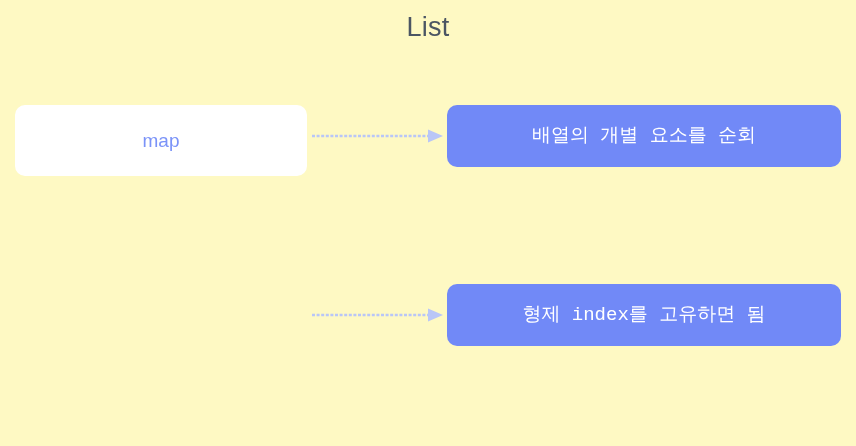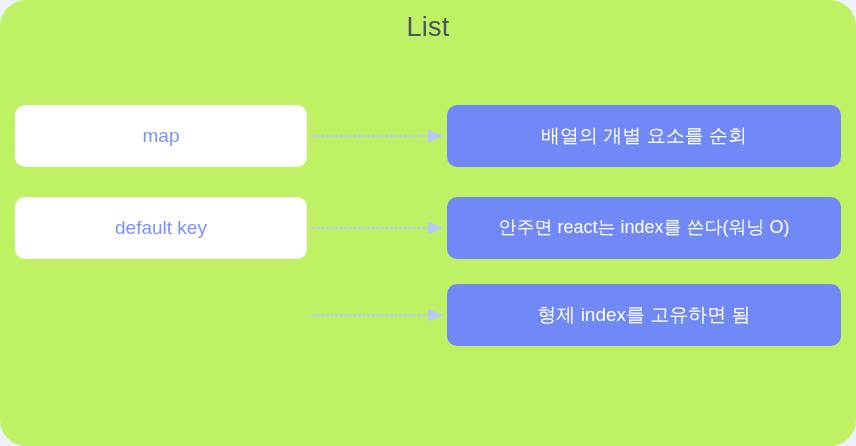--- a/index.html
+++ b/index.html
@@ -11,22 +11,21 @@
     height: 446px;
     background: #eef2fd;
     font-family: "Liberation Sans", "DejaVu Sans", sans-serif;
     overflow: hidden;
   }
 
   #canvas {
     position: relative;
     width: 856px;
     height: 446px;
-    background: #bef264;
-    border-radius: 26px;
+    background: #fef9c3;
   }
 
   #diagram-title {
     position: absolute;
     top: 14px;
     left: 0;
     width: 856px;
     text-align: center;
     font-size: 27px;
     color: #4b5563;
@@ -39,21 +38,21 @@
     left: 0;
     width: 856px;
     height: 62px;
   }
 
   .term-box {
     position: absolute;
     left: 15px;
     top: 0;
     width: 292px;
-    height: 62px;
+    height: 71px;
     background: #ffffff;
     border-radius: 10px;
     display: flex;
     align-items: center;
     justify-content: center;
     box-sizing: border-box;
   }
 
   .term-label {
     color: #7b93f8;
@@ -77,20 +76,21 @@
     box-sizing: border-box;
     padding: 0 8px;
   }
 
   .def-label {
     color: #ffffff;
     font-size: 19px;
     line-height: 1.2;
     text-align: left;
     white-space: nowrap;
+    font-family: Liberation Mono, monospace;
   }
 
   .def-label.tight {
     font-size: 18px;
   }
 
   .connector {
     position: absolute;
     left: 312px;
     top: 21px;
@@ -118,34 +118,20 @@
       <svg width="133" height="20" viewBox="0 0 133 20" xmlns="http://www.w3.org/2000/svg">
         <line x1="0" y1="10" x2="116" y2="10" stroke="#b9c6f7" stroke-width="2.4" stroke-dasharray="3 1.6"></line>
         <polygon points="116,3.5 131,10 116,16.5" fill="#b9c6f7"></polygon>
       </svg>
     </div>
     <div class="def-box">
       <span class="def-label">배열의 개별 요소를 순회</span>
     </div>
   </div>
 
-  <div class="row" style="top:197px;">
-    <div class="term-box">
-      <span class="term-label">default key</span>
-    </div>
-    <div class="connector">
-      <svg width="133" height="20" viewBox="0 0 133 20" xmlns="http://www.w3.org/2000/svg">
-        <line x1="0" y1="10" x2="116" y2="10" stroke="#b9c6f7" stroke-width="2.4" stroke-dasharray="3 1.6"></line>
-        <polygon points="116,3.5 131,10 116,16.5" fill="#b9c6f7"></polygon>
-      </svg>
-    </div>
-    <div class="def-box">
-      <span class="def-label tight">안주면 react는 index를 쓴다(워닝 O)</span>
-    </div>
-  </div>
 
   <div class="row" style="top:284px;">
     <div class="connector">
       <svg width="133" height="20" viewBox="0 0 133 20" xmlns="http://www.w3.org/2000/svg">
         <line x1="0" y1="10" x2="116" y2="10" stroke="#b9c6f7" stroke-width="2.4" stroke-dasharray="3 1.6"></line>
         <polygon points="116,3.5 131,10 116,16.5" fill="#b9c6f7"></polygon>
       </svg>
     </div>
     <div class="def-box">
       <span class="def-label">형제 index를 고유하면 됨</span>

